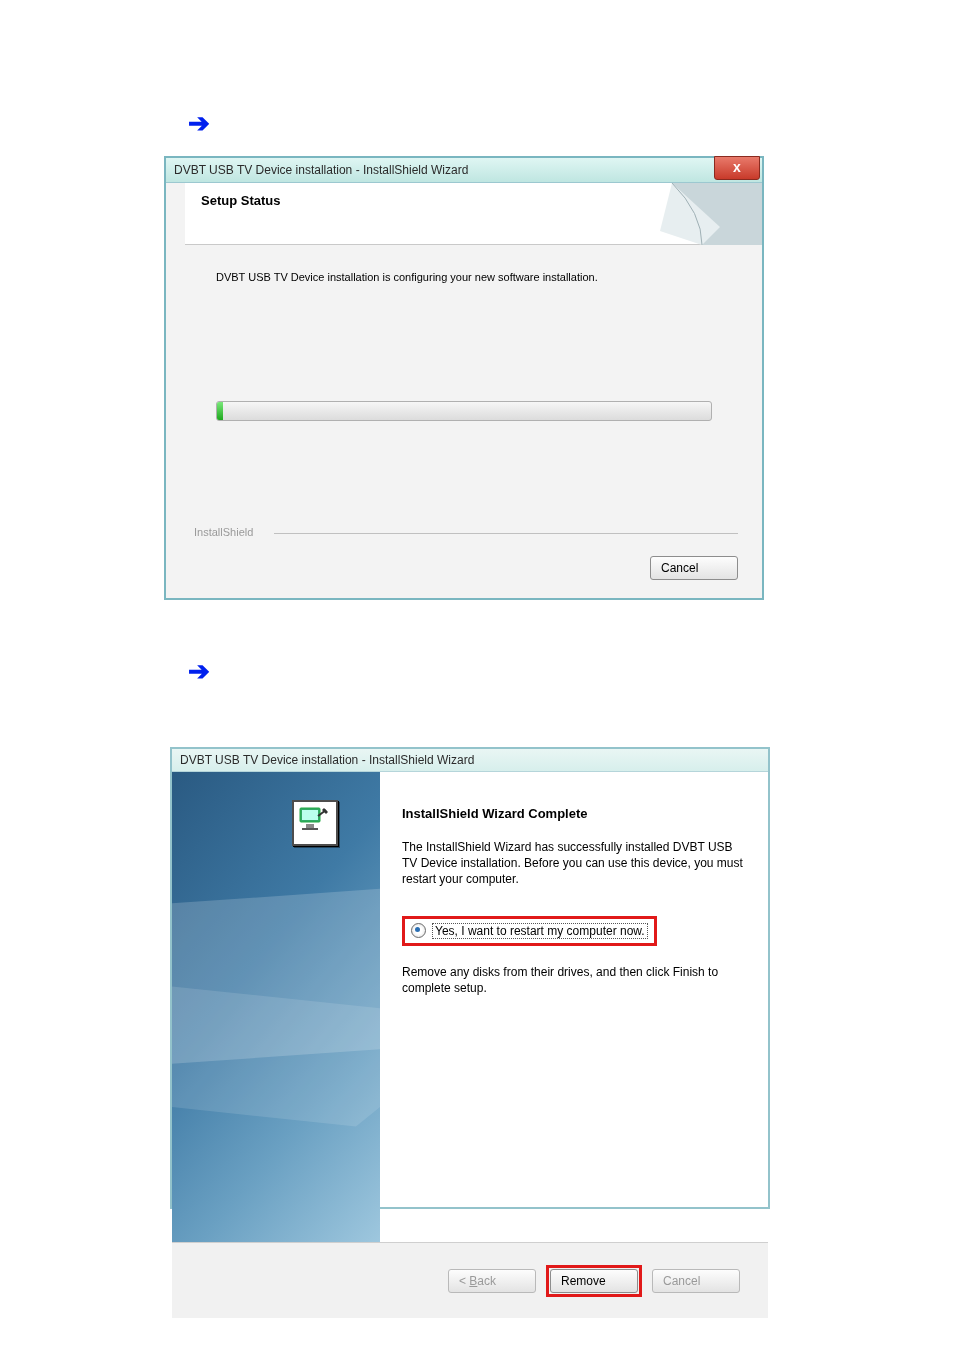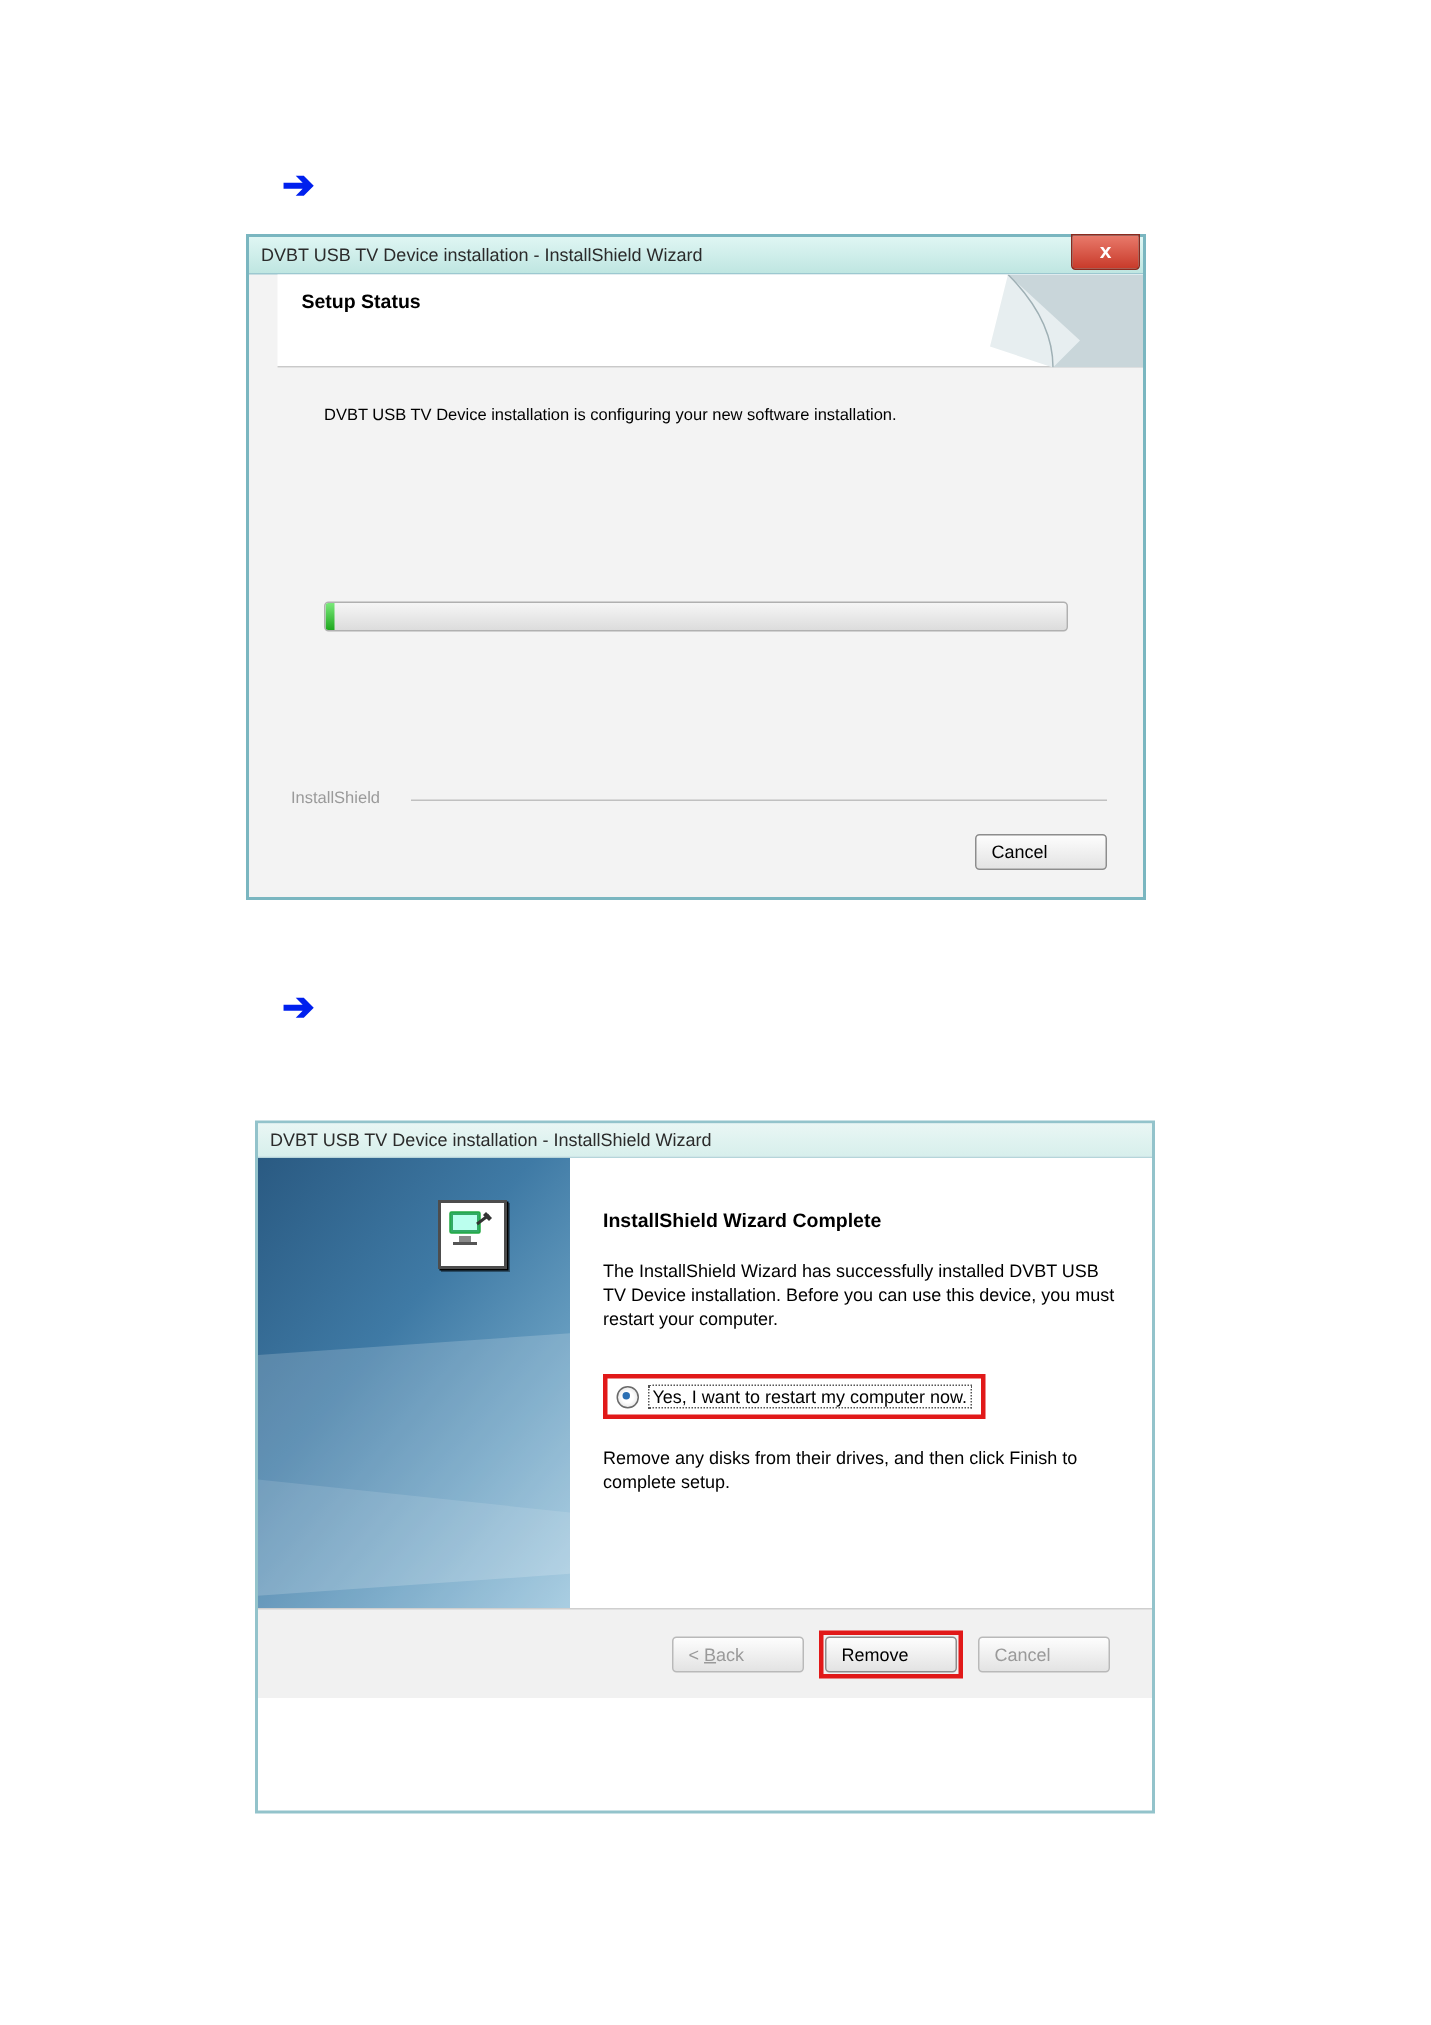--- a/index.html
+++ b/index.html
@@ -151,21 +151,21 @@
     background: linear-gradient(to bottom,#e9f6f4,#d7efec);
     border-bottom: 1px solid #b5d5da;
     padding-left: 8px;
     font-size: 12px;
     color: #2b2b2b;
     display: flex;
     align-items: center;
   }
   .dlg2-main {
     display: flex;
-    height: 300px;
+    height: 470px;
   }
   .dlg2-side {
     width: 208px;
     background: linear-gradient(130deg,#2a5a82 0%,#3f7aa5 40%,#6aa0c2 70%,#9ec7de 100%);
     position: relative;
     overflow: hidden;
   }
   .dlg2-side .sail {
     position: absolute;
     width: 260px; height: 260px;
@@ -197,21 +197,21 @@
     font-size: 12px;
   }
   .dlg2-content h3 {
     margin: 0 0 18px 0;
     font-size: 13px;
     font-weight: bold;
   }
   .dlg2-content .para { margin-bottom: 28px; line-height: 1.35; }
   .opt {
     display: flex;
-    align-items: flex-end;
+    align-items: center;
     gap: 6px;
     margin-bottom: 18px;
   }
   .radio {
     width: 13px; height: 13px;
     border: 1px solid #6a6a6a;
     border-radius: 50%;
     background: radial-gradient(circle,#fff 40%,#d9d9d9 100%);
     position: relative;
     flex: none;
@@ -230,21 +230,21 @@
   .opt.hl {
     border: 3px solid #e11919;
     padding: 4px 6px;
     width: fit-content;
   }
   .opt.hl .lbl {
     border: 1px dotted #555;
     padding: 0 2px;
   }
   .dlg2-btnrow {
-    height: 60px;
+    height: 76px;
     border-top: 1px solid #cfcfcf;
     background: #f1f1f1;
     display: flex;
     justify-content: flex-end;
     align-items: center;
     gap: 10px;
     padding-right: 28px;
     box-sizing: border-box;
     padding-left: 28px;
   }

